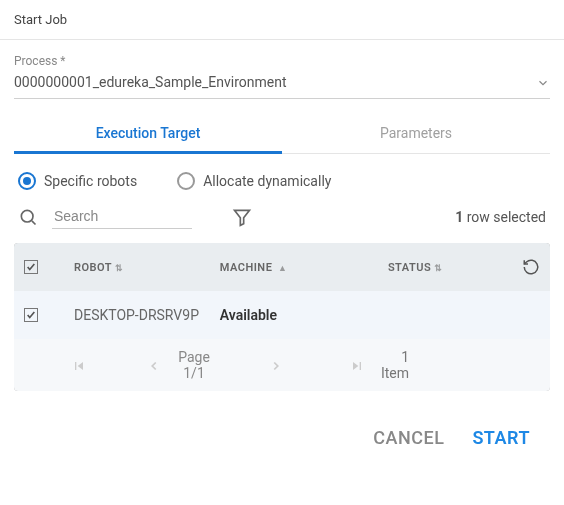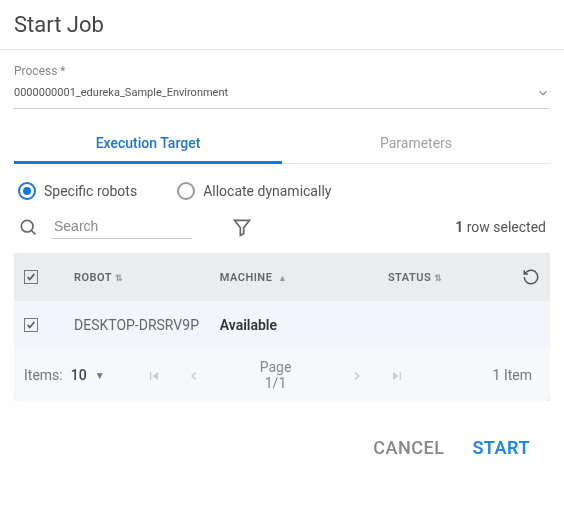--- a/index.html
+++ b/index.html
@@ -5,30 +5,30 @@
   * { box-sizing: border-box; margin: 0; padding: 0; }
   body {
     font-family: -apple-system, BlinkMacSystemFont, "Segoe UI", Roboto, Arial, sans-serif;
     background: #fff;
     color: #333;
     width: 564px;
     height: 505px;
     padding: 10px 14px;
     font-size: 14px;
   }
-  .title { font-size: 22px; color: #444; font-weight: 400; padding: 2px 0 12px 0; }
+  .title { font-size: 13px; color: #444; font-weight: 400; padding: 2px 0 12px 0; }
   .hr { border: none; border-top: 1px solid #e5e5e5; margin: 0 -14px 10px -14px; }
   .field-label { font-size: 12px; color: #888; padding: 4px 0 2px 0; }
   .process-row {
     display: flex; align-items: center;
     border-bottom: 1px solid #d0d0d0;
     padding: 4px 0 8px 0;
     margin-bottom: 16px;
   }
-  .process-value { flex: 1; color: #555; font-size: 11px; }
+  .process-value { flex: 1; color: #555; font-size: 14px; }
   .chev { color: #888; }
   .tabs { display: flex; border-bottom: 1px solid #e5e5e5; margin-bottom: 18px; }
   .tab { flex: 1; text-align: center; padding: 10px 0; font-size: 14px; color: #a0a0a0; cursor: pointer; }
   .tab.active { color: #1976d2; border-bottom: 3px solid #1976d2; font-weight: 500; margin-bottom: -1px; }
   .radio-row { display: flex; gap: 40px; align-items: center; padding: 0 4px 14px 4px; color: #555; }
   .radio-opt { display: flex; align-items: center; gap: 8px; cursor: pointer; }
   .radio-circle {
     width: 18px; height: 18px; border: 2px solid #999; border-radius: 50%; display: inline-flex;
     align-items: center; justify-content: center;
   }
@@ -145,25 +145,20 @@
     <span class="chk">
       <svg width="10" height="10" viewBox="0 0 24 24" fill="none" stroke="#555" stroke-width="4">
           <polyline points="4 12 9 18 20 5"></polyline>
         </svg>
     </span>
     <span>DESKTOP-DRSRV9P</span>
     <span class="status-col">Available</span>
     <span></span>
   </div>
   <div class="pager">
-    <span class="page-items">
-      <span>Items:</span>
-      <span class="n">10</span>
-      <span style="font-size:10px;">▼</span>
-    </span>
     <span class="pgbtn">
       <svg width="16" height="16" viewBox="0 0 24 24" fill="currentColor">
           <path d="M6 6h2v12H6zM18 6l-8 6 8 6z"></path>
         </svg>
     </span>
     <span class="pgbtn">
       <svg width="14" height="14" viewBox="0 0 24 24" fill="none" stroke="currentColor" stroke-width="3">
           <polyline points="15 18 9 12 15 6"></polyline>
         </svg>
     </span>

